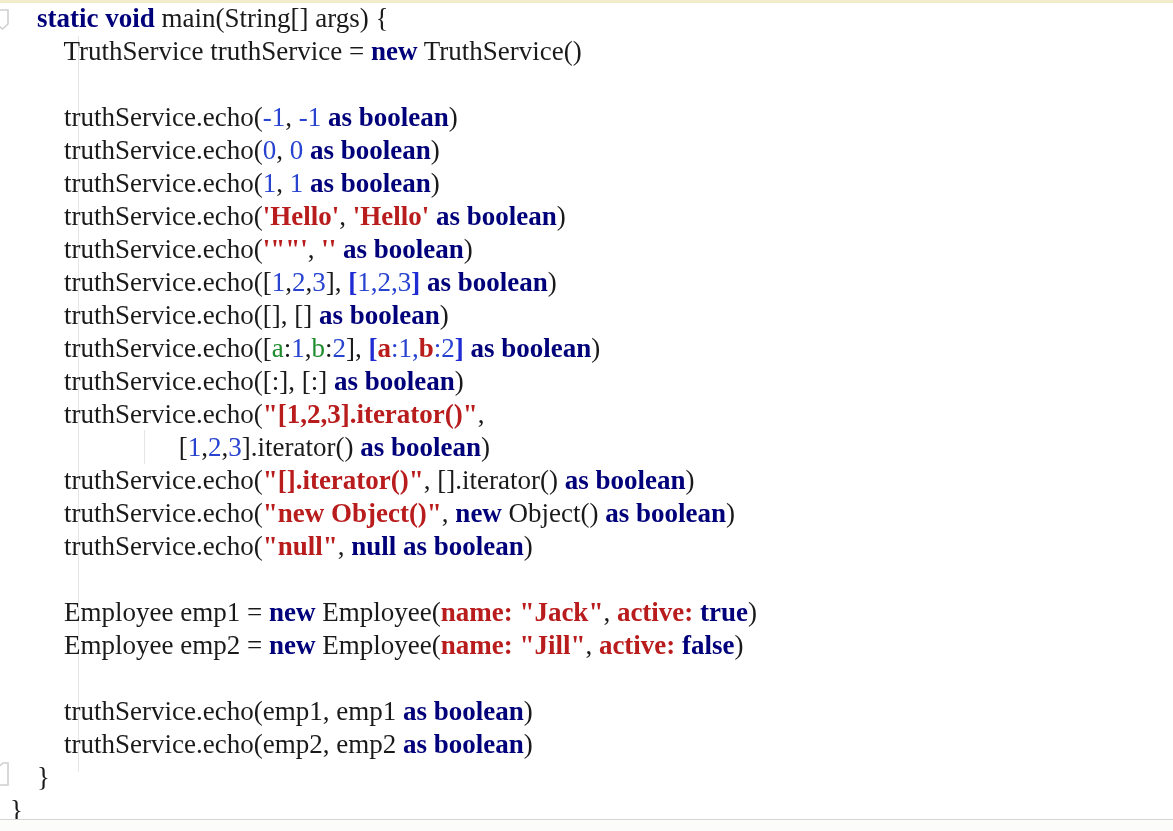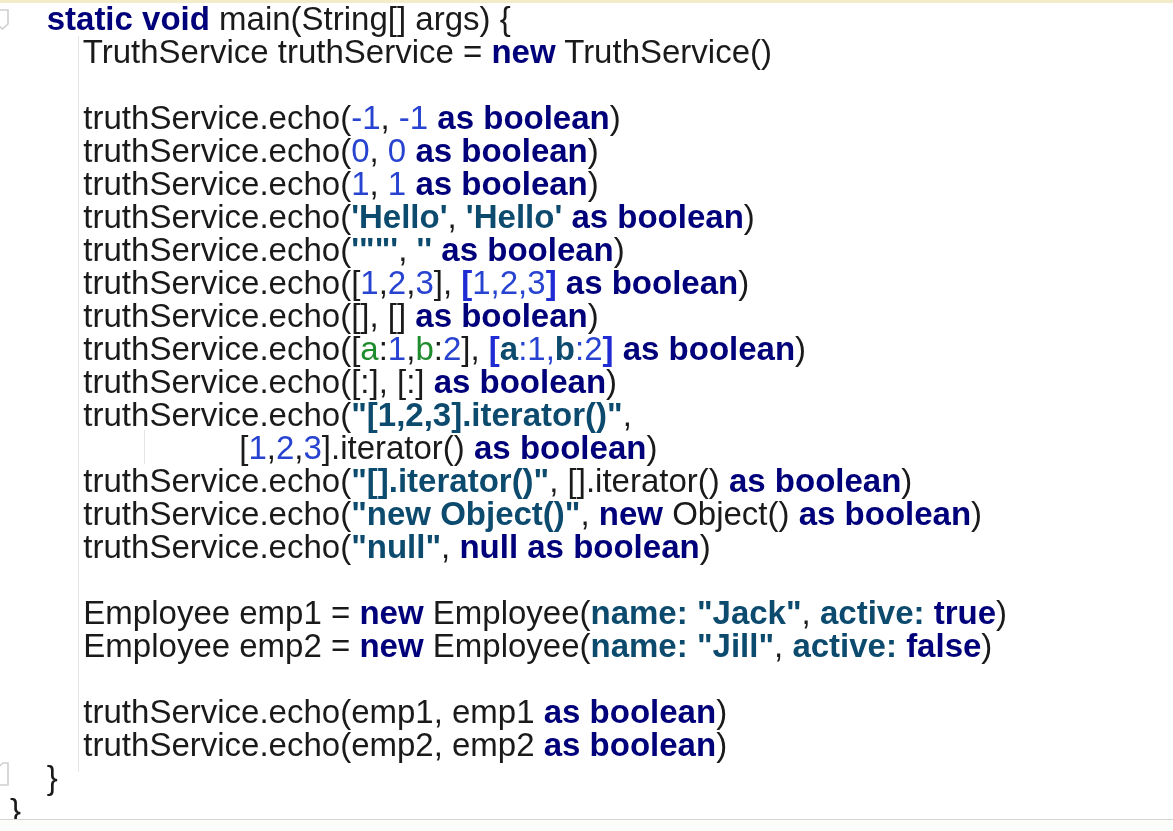--- a/index.html
+++ b/index.html
@@ -28,31 +28,31 @@
   .guide-level1{left:78px;top:36px;height:736px;}
   .guide-level2{left:144px;top:430px;height:34px;}
   .gutter-icon{
     position:absolute;left:-4px;color:#cccccc;
   }
   .gutter-icon-top{top:8px;}
   .gutter-icon-bottom{top:762px;}
   pre#code{
     position:absolute;left:0;top:0;margin:0;
     padding:2px 0 0 10px;
-    font-family:Liberation Sans, sans-serif;
-    font-size:33px;
+    font-family:Liberation Serif, serif;
+    font-size:27px;
     line-height:33px;
     white-space:pre;
   }
   .code-line{height:33px;}
   .tk-p {color:#1a1a1a;}
   .tk-k {color:#00007a;font-weight:bold;}
   .tk-n {color:#2743d0;}
   .tk-nb{color:#1f2cd4;font-weight:bold;}
-  .tk-s {color:#0c4a6e;font-weight:bold;}
+  .tk-s {color:#b91c1c;font-weight:bold;}
   .tk-g {color:#1e8b2d;}
 </style>
 </head>
 <body>
 
 <div id="screen">
 
   <div class="top-strip"></div>
 
   <div class="indent-guide guide-level1"></div>

